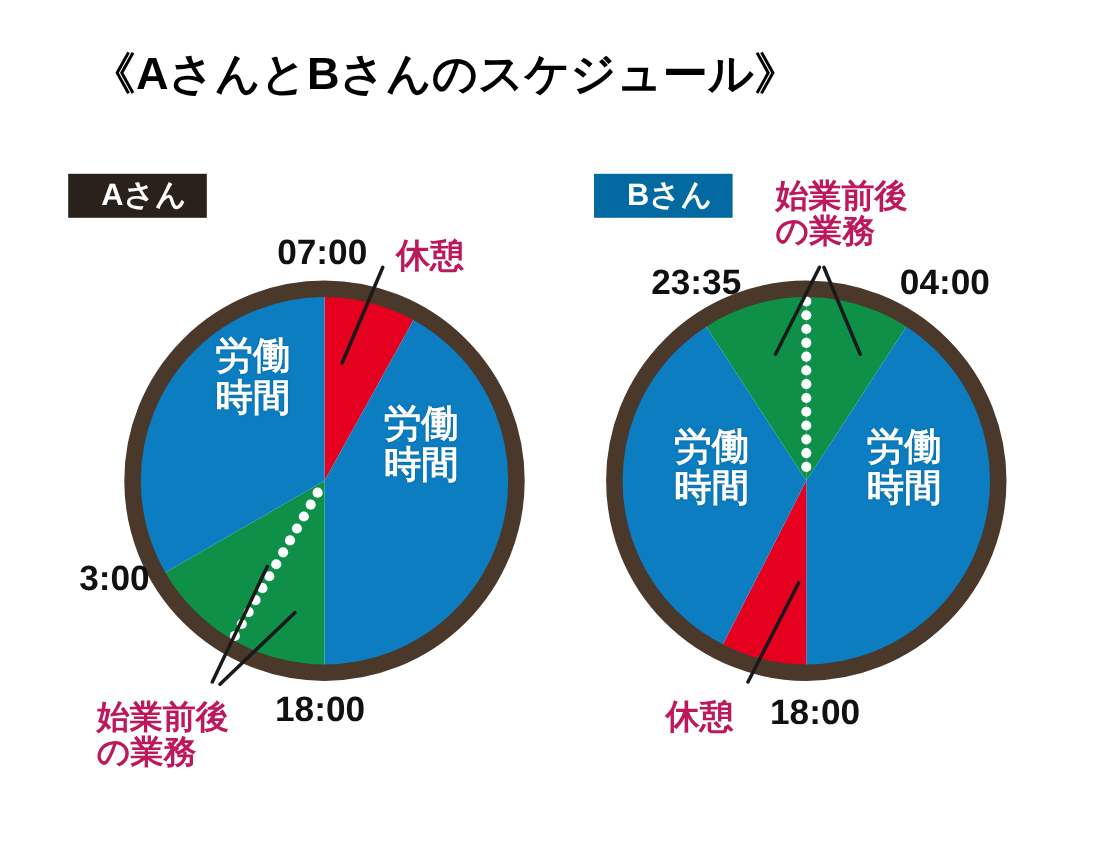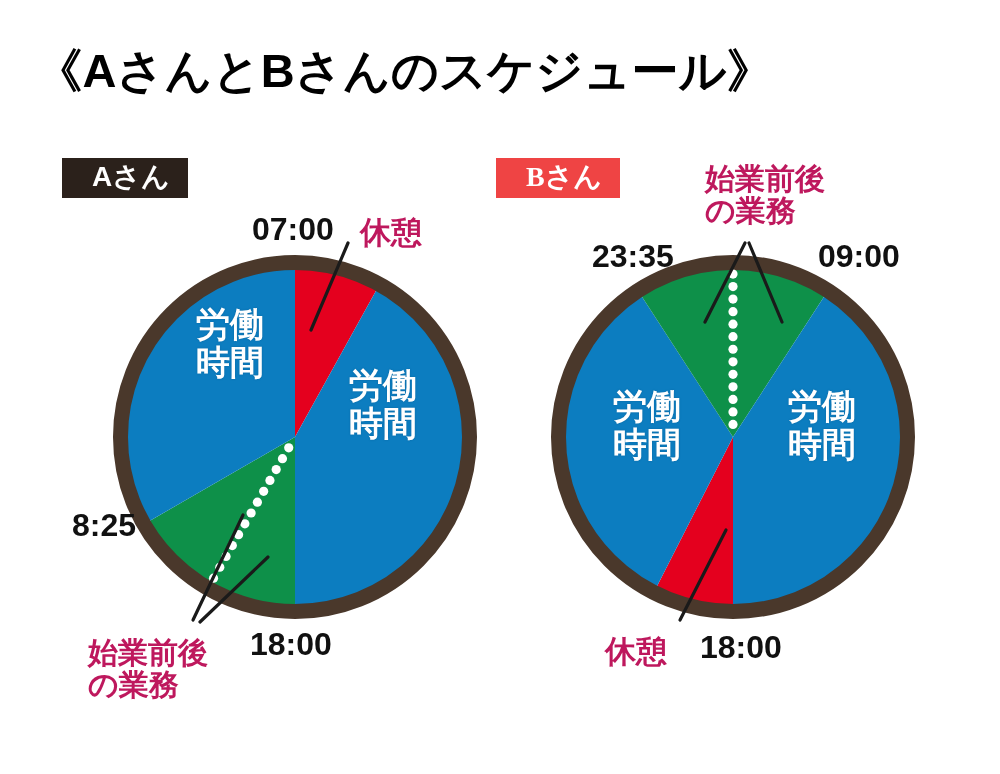--- a/index.html
+++ b/index.html
@@ -10,39 +10,39 @@
     overflow:hidden;
     position:relative;
   }
 
   .canvas{position:absolute;left:0;top:0;width:1000px;height:774px;}
 
   
   .title{
     position:absolute;left:0;top:40px;width:809px;
     text-align:center;
-    font-size:47px;
+    font-size:41px;
     font-weight:bold;
     color:#000000;
     letter-spacing:0px;
     white-space:nowrap;
   }
 
   
   .badge{
     position:absolute;
     color:#ffffff;
     font-weight:bold;
     font-size:28px;
     padding:5px 18px 7px 30px;
     line-height:1.0;
     white-space:nowrap;
   }
   .badge-a{left:62px;top:158px;background:#2B211B;}
-  .badge-b{left:496px;top:158px;background:#ef4444;font-family:Liberation Serif, serif;}
+  .badge-b{left:540px;top:158px;background:#0369a1;}
 
   
   .chart{position:absolute;}
   .chart svg{display:block;overflow:visible;}
 
   
   .lbl{
     position:absolute;
     font-weight:bold;
     white-space:nowrap;
@@ -103,21 +103,21 @@
   <div class="slice-text" style="left:230px;top:343px;transform:translate(-50%,-50%);">
     <div>労働</div>
     <div>時間</div>
   </div>
   <div class="slice-text" style="left:383px;top:404px;transform:translate(-50%,-50%);">
     <div>労働</div>
     <div>時間</div>
   </div>
 
   <div class="lbl lbl-time" style="left:252px;top:213px;">07:00</div>
-  <div class="lbl lbl-time" style="left:72px;top:509px;">8:25</div>
+  <div class="lbl lbl-time" style="left:72px;top:509px;">3:00</div>
   <div class="lbl lbl-time" style="left:250px;top:628px;">18:00</div>
 
   <div class="lbl lbl-red" style="left:360px;top:217px;">休憩</div>
   <div class="lbl lbl-green" style="left:88px;top:637px;">
     <div>始業前後</div>
     <div>の業務</div>
   </div>
 
   <div class="badge badge-b">Bさん</div>
 
@@ -153,21 +153,21 @@
   <div class="slice-text" style="left:647px;top:425px;transform:translate(-50%,-50%);">
     <div>労働</div>
     <div>時間</div>
   </div>
   <div class="slice-text" style="left:822px;top:425px;transform:translate(-50%,-50%);">
     <div>労働</div>
     <div>時間</div>
   </div>
 
   <div class="lbl lbl-time" style="left:592px;top:240px;">23:35</div>
-  <div class="lbl lbl-time" style="left:818px;top:240px;">09:00</div>
+  <div class="lbl lbl-time" style="left:818px;top:240px;">04:00</div>
   <div class="lbl lbl-time" style="left:700px;top:631px;">18:00</div>
 
   <div class="lbl lbl-green" style="left:705px;top:163px;">
     <div>始業前後</div>
     <div>の業務</div>
   </div>
   <div class="lbl lbl-red" style="left:605px;top:636px;">休憩</div>
 
 </div>
 

